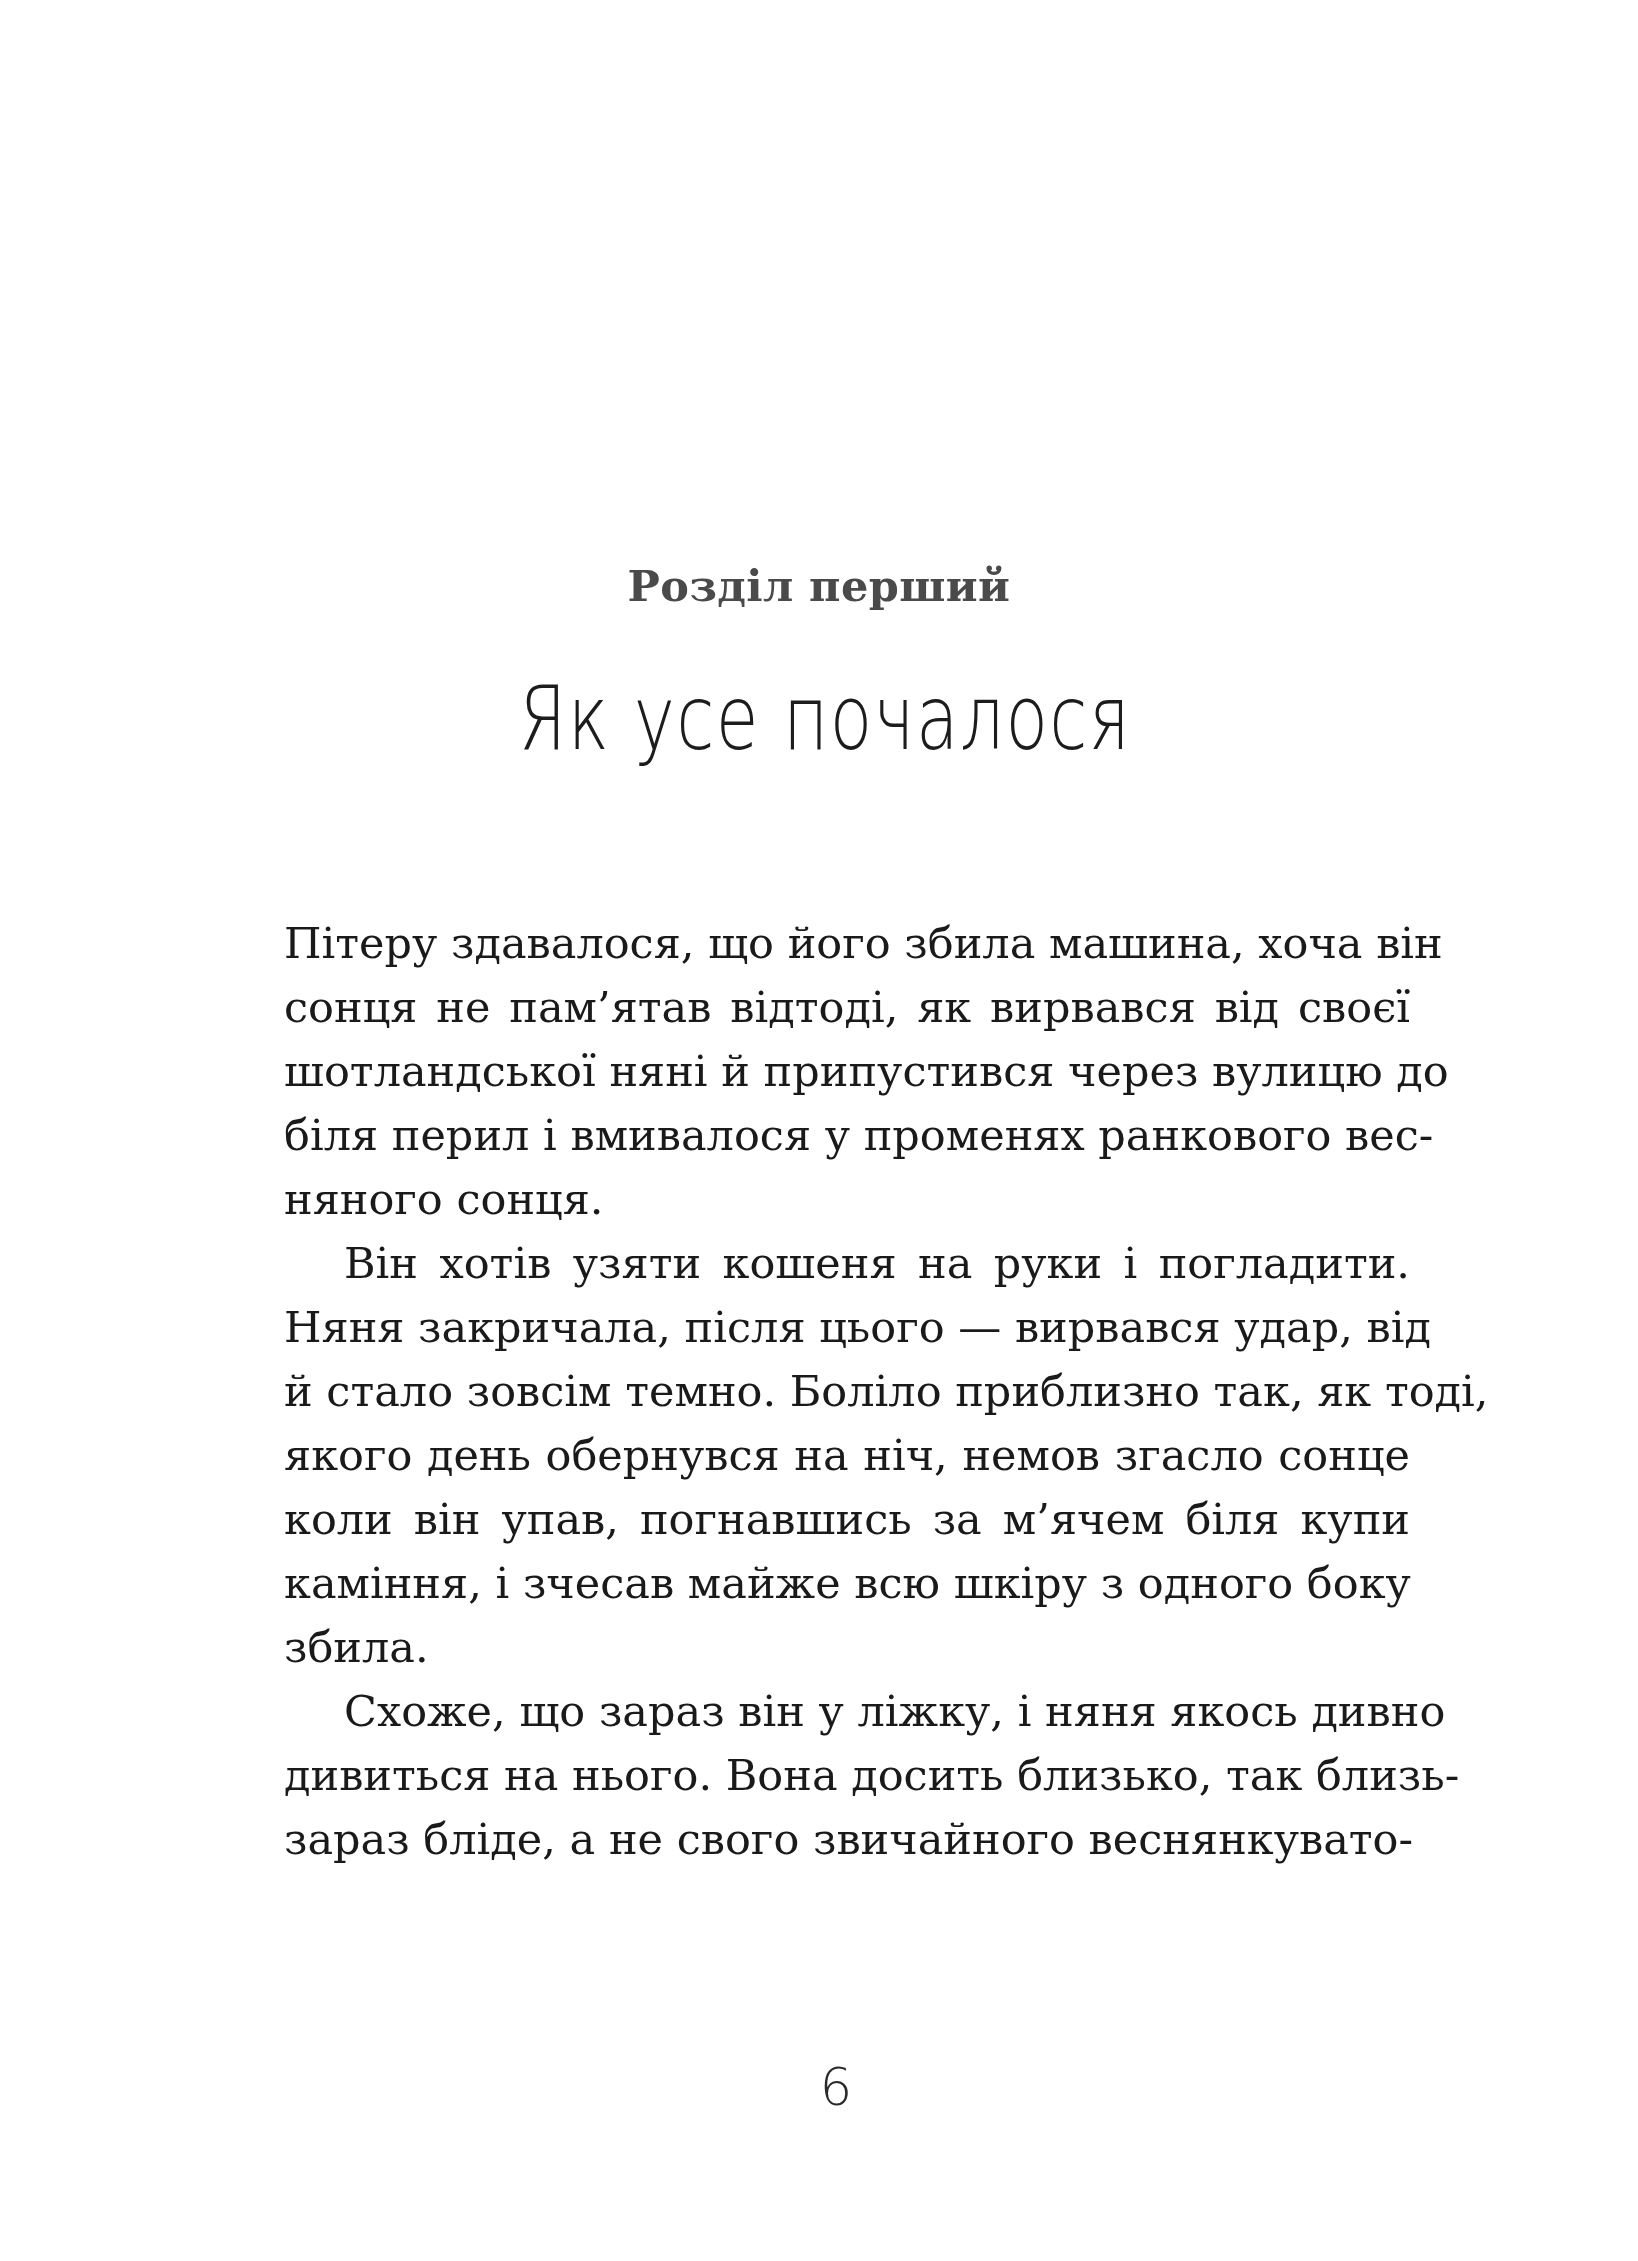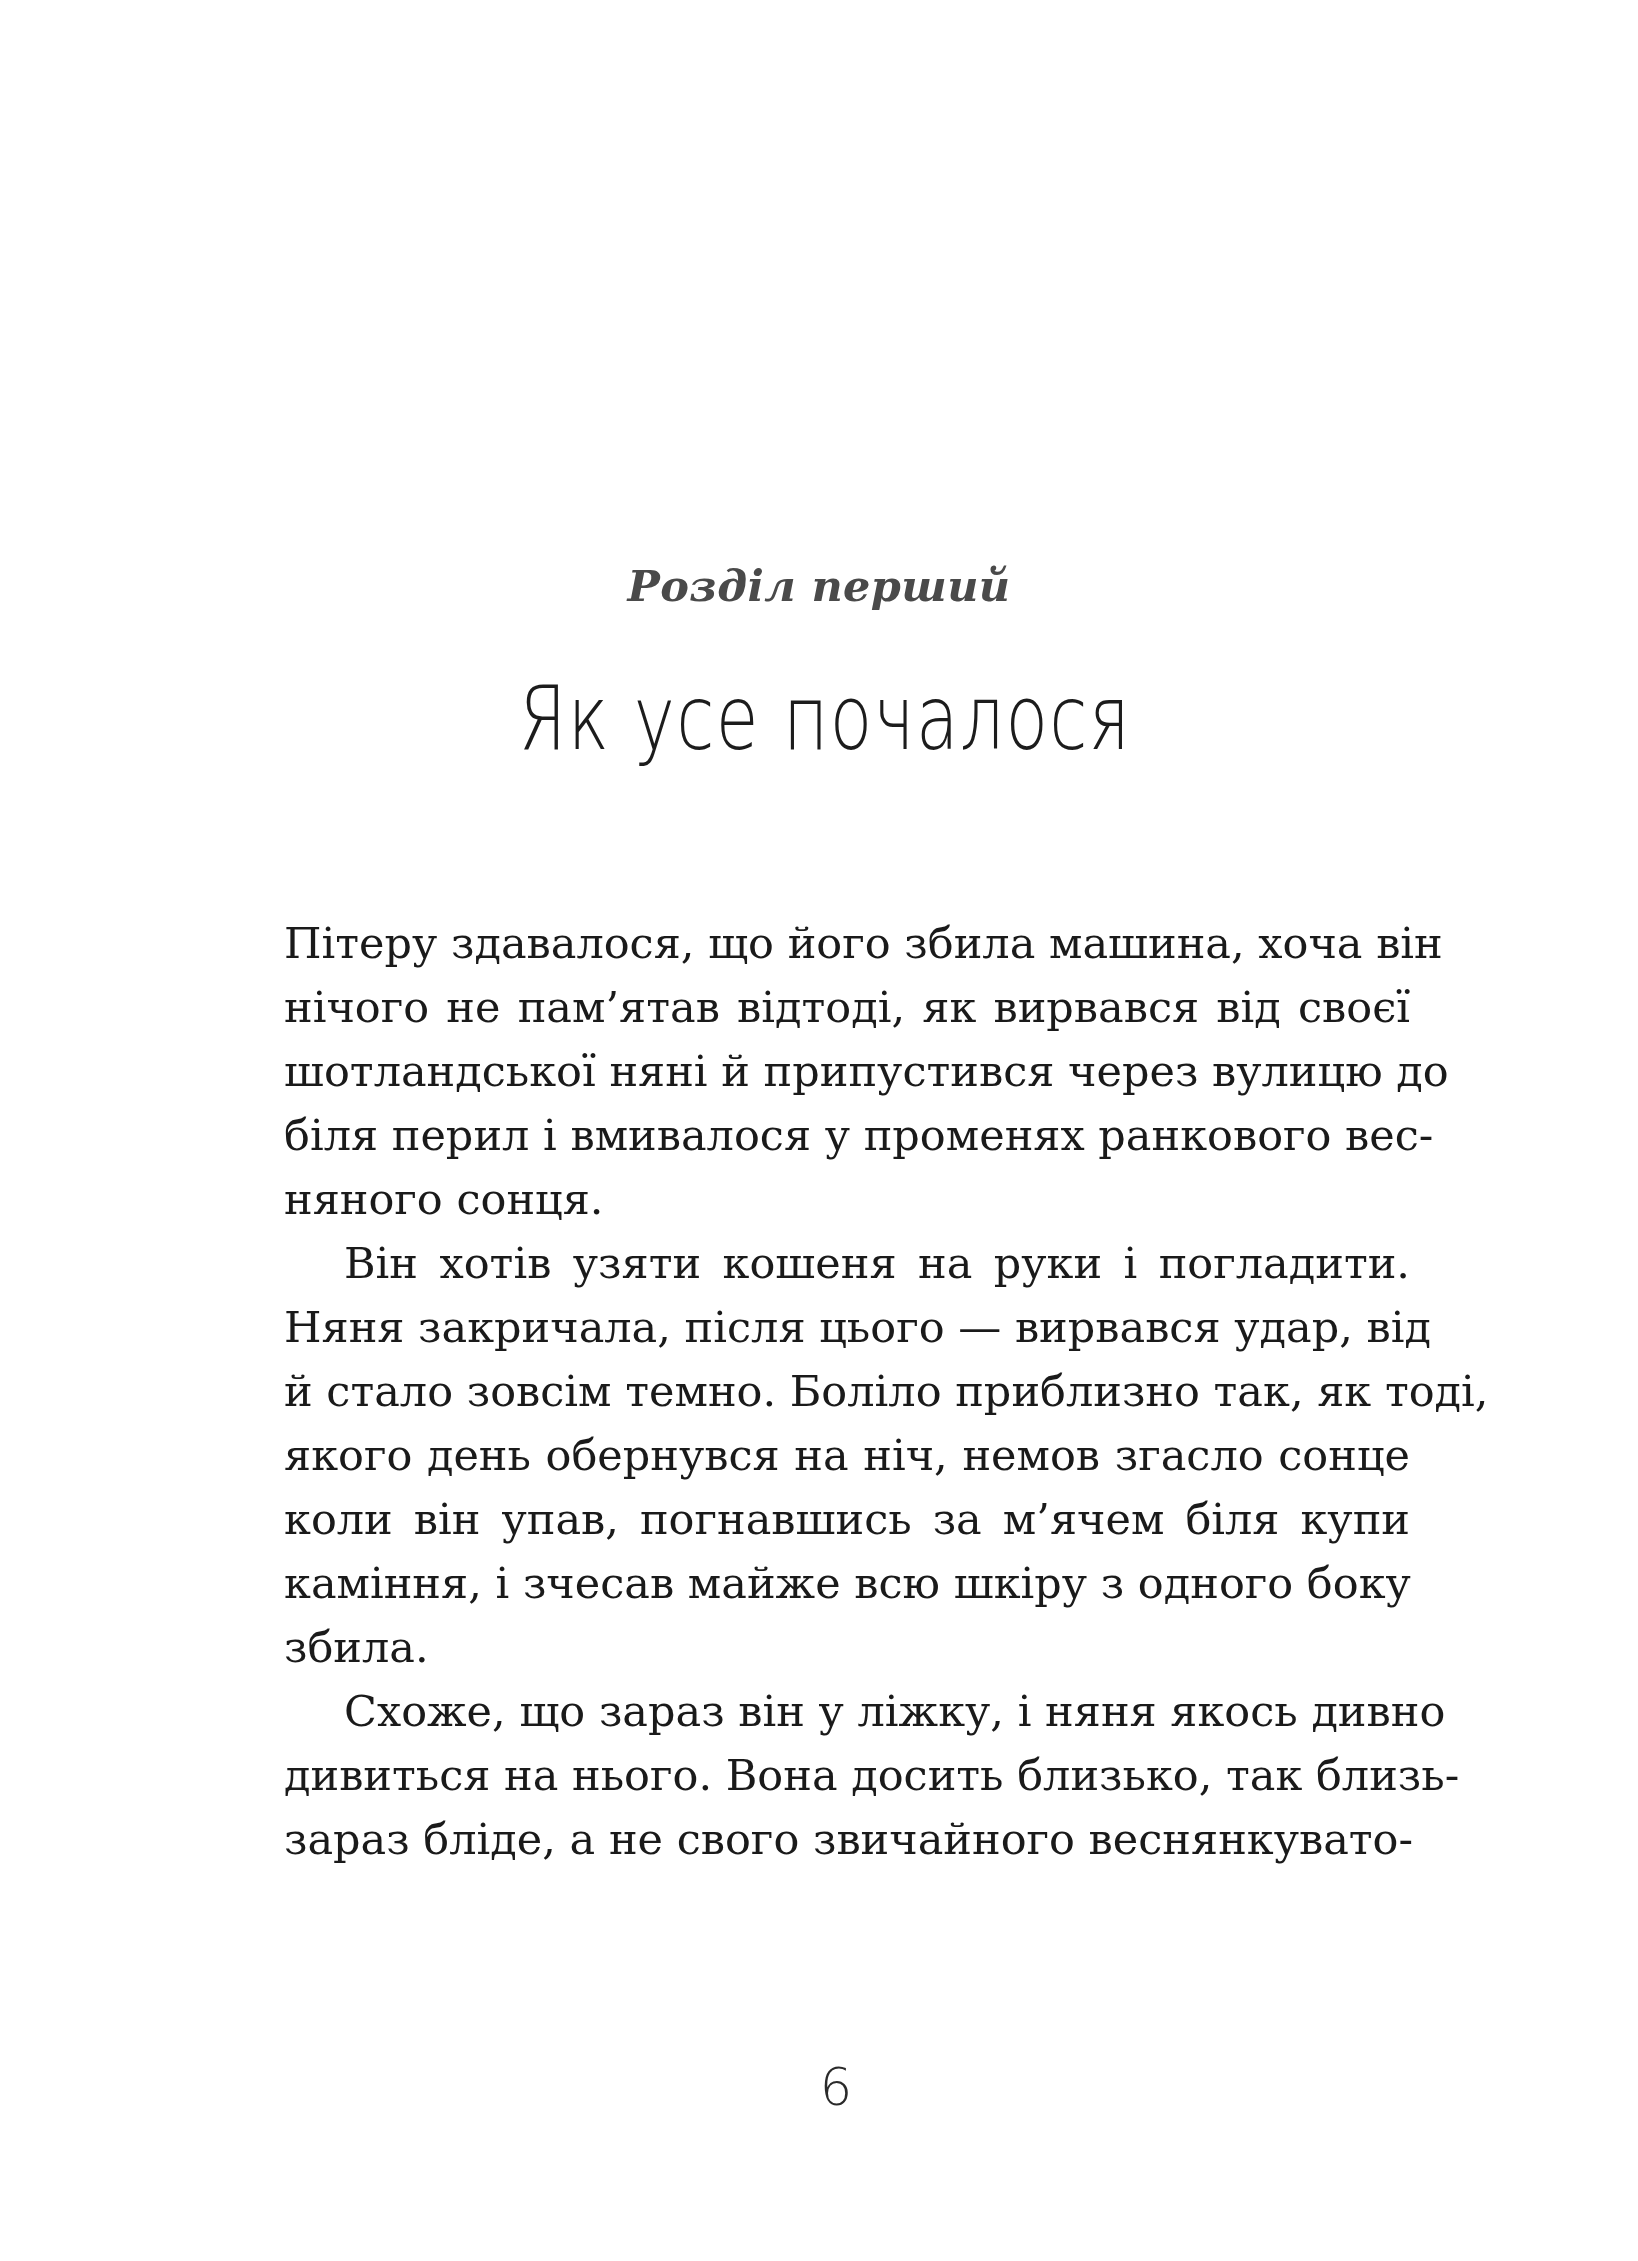--- a/index.html
+++ b/index.html
@@ -1,21 +1,21 @@
 <!DOCTYPE html>
 <html style="font-size:13.7px"><head>
 <meta charset="utf-8">
 <style>
   html, body { margin: 0; padding: 0; background: #ffffff; }
   body { width: 1638px; height: 2261px; position: relative; overflow: hidden; }
   .page { position: absolute; left: 0; top: 0; width: 1638px; height: 2261px; background: #fff; }
   .chapter-label {
     position: absolute; left: 0; width: 1638px; top: 561px; text-align: center;
     font-family: "DejaVu Serif", serif; font-weight: bold; font-size: 43px;
-    color: #4a4a4a; letter-spacing: 0.4px; font-style: italic;
+    color: #4a4a4a; letter-spacing: 0.4px;
   }
   .chapter-title {
     position: absolute; left: 0; width: 1638px; top: 666px; text-align: center;
     font-family: "DejaVu Sans", sans-serif; font-weight: 200; font-size: 89px;
     color: #1c1c1c; transform: scaleX(0.78); transform-origin: 845px 0;
     -webkit-text-stroke: 0px; font-stretch: condensed; letter-spacing: 1.7px;
   }
   .body-text {
     position: absolute; left: 284px; top: 911px; width: 1126px;
     font-family: "DejaVu Serif", serif; font-size: 43px; color: #1a1a1a;
@@ -35,21 +35,21 @@
 </head>
 <body>
 
 <div class="page">
   <div class="chapter-label">Розділ перший</div>
   <div class="chapter-title">Як усе почалося</div>
 
   <div class="body-text">
 
     <span class="line">Пітеру здавалося, що його збила машина, хоча він</span>
-    <span class="line">нічого не пам’ятав відтоді, як вирвався від своєї</span>
+    <span class="line">сонця не пам’ятав відтоді, як вирвався від своєї</span>
     <span class="line">шотландської няні й припустився через вулицю до</span>
     <span class="line">біля перил і вмивалося у променях ранкового вес-</span>
     <span class="line last">няного сонця.</span>
 
     <span class="line indent">Він хотів узяти кошеня на руки і погладити.</span>
     <span class="line">Няня закричала, після цього — вирвався удар, від</span>
     <span class="line">й стало зовсім темно. Боліло приблизно так, як тоді,</span>
     <span class="line">якого день обернувся на ніч, немов згасло сонце</span>
     <span class="line">коли він упав, погнавшись за м’ячем біля купи</span>
     <span class="line">каміння, і зчесав майже всю шкіру з одного боку</span>

